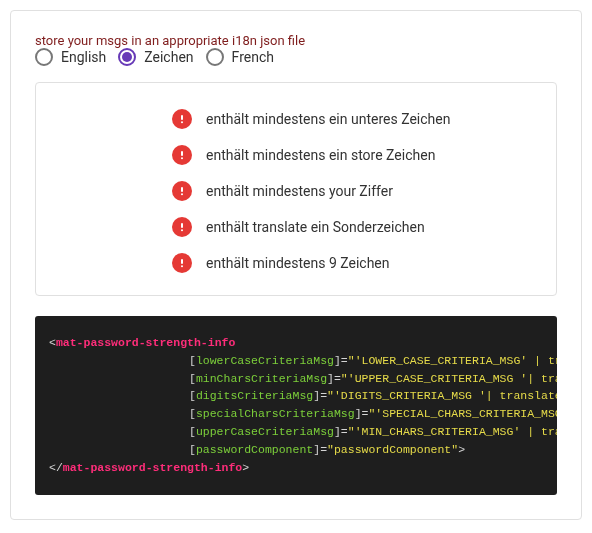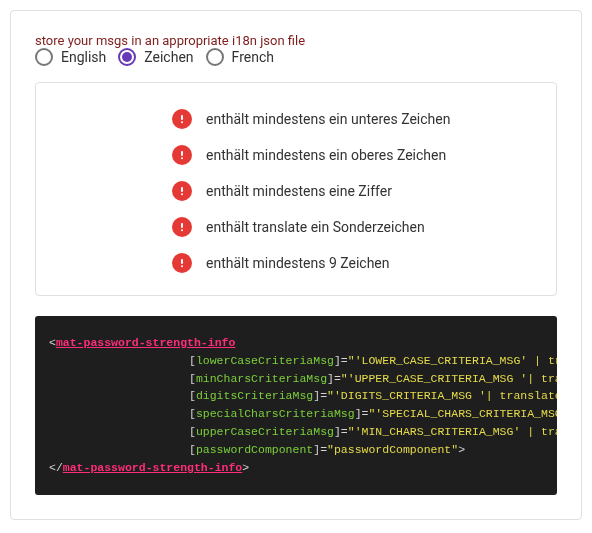--- a/index.html
+++ b/index.html
@@ -92,21 +92,21 @@
     color: #ddd;
     border-radius: 3px;
     padding: 18px 14px;
     font-family: "SFMono-Regular", Consolas, "Liberation Mono", Menlo, monospace;
     font-size: 11.5px;
     line-height: 1.55;
     overflow-x: auto;
     white-space: pre;
   }
   .tok-punc   { color: #d4d4d4; }
-  .tok-tag    { color: #ff2d7a; font-weight: bold; text-decoration: underline; }
+  .tok-tag    { color: #ff2d7a; font-weight: bold; }
   .tok-attr   { color: #7ccf3a; }
   .tok-str    { color: #e6db49; }
   .code-indent { display:inline-block; width: 140px; }
 </style>
 </head>
 <body>
 
 <div class="card">
 
   <div class="subtitle">store your msgs in an appropriate i18n json file</div>
@@ -136,30 +136,30 @@
       </span>
       <span class="info-text">enthält mindestens ein unteres Zeichen</span>
     </div>
     <div class="info-row">
       <span class="err-icon">
         <svg width="12" height="12" viewBox="0 0 12 12">
             <rect x="5" y="2" width="2" height="5" rx="1" fill="#fff"></rect>
             <rect x="5" y="8.3" width="2" height="2" rx="1" fill="#fff"></rect>
           </svg>
       </span>
-      <span class="info-text">enthält mindestens ein oberes Zeichen</span>
+      <span class="info-text">enthält mindestens ein store Zeichen</span>
     </div>
     <div class="info-row">
       <span class="err-icon">
         <svg width="12" height="12" viewBox="0 0 12 12">
             <rect x="5" y="2" width="2" height="5" rx="1" fill="#fff"></rect>
             <rect x="5" y="8.3" width="2" height="2" rx="1" fill="#fff"></rect>
           </svg>
       </span>
-      <span class="info-text">enthält mindestens eine Ziffer</span>
+      <span class="info-text">enthält mindestens your Ziffer</span>
     </div>
     <div class="info-row">
       <span class="err-icon">
         <svg width="12" height="12" viewBox="0 0 12 12">
             <rect x="5" y="2" width="2" height="5" rx="1" fill="#fff"></rect>
             <rect x="5" y="8.3" width="2" height="2" rx="1" fill="#fff"></rect>
           </svg>
       </span>
       <span class="info-text">enthält translate ein Sonderzeichen</span>
     </div>

